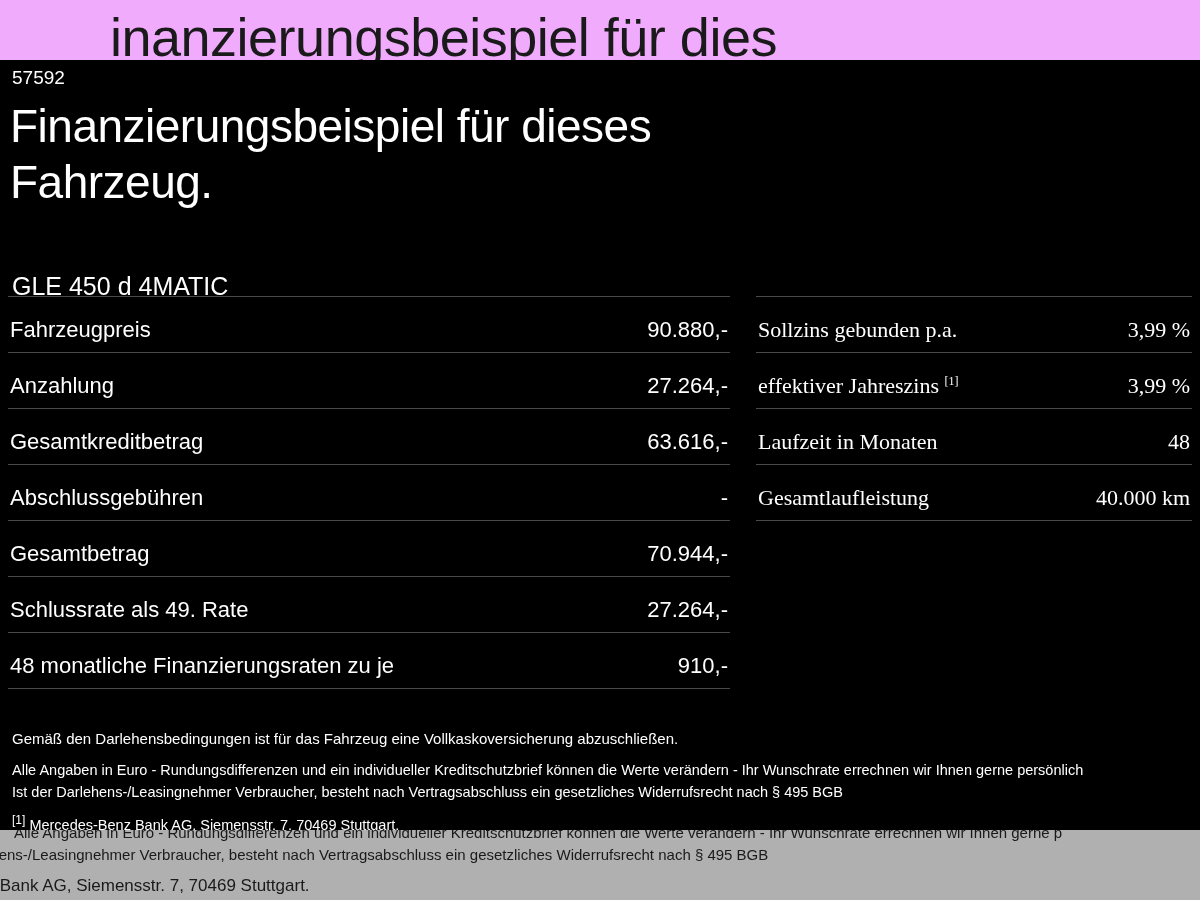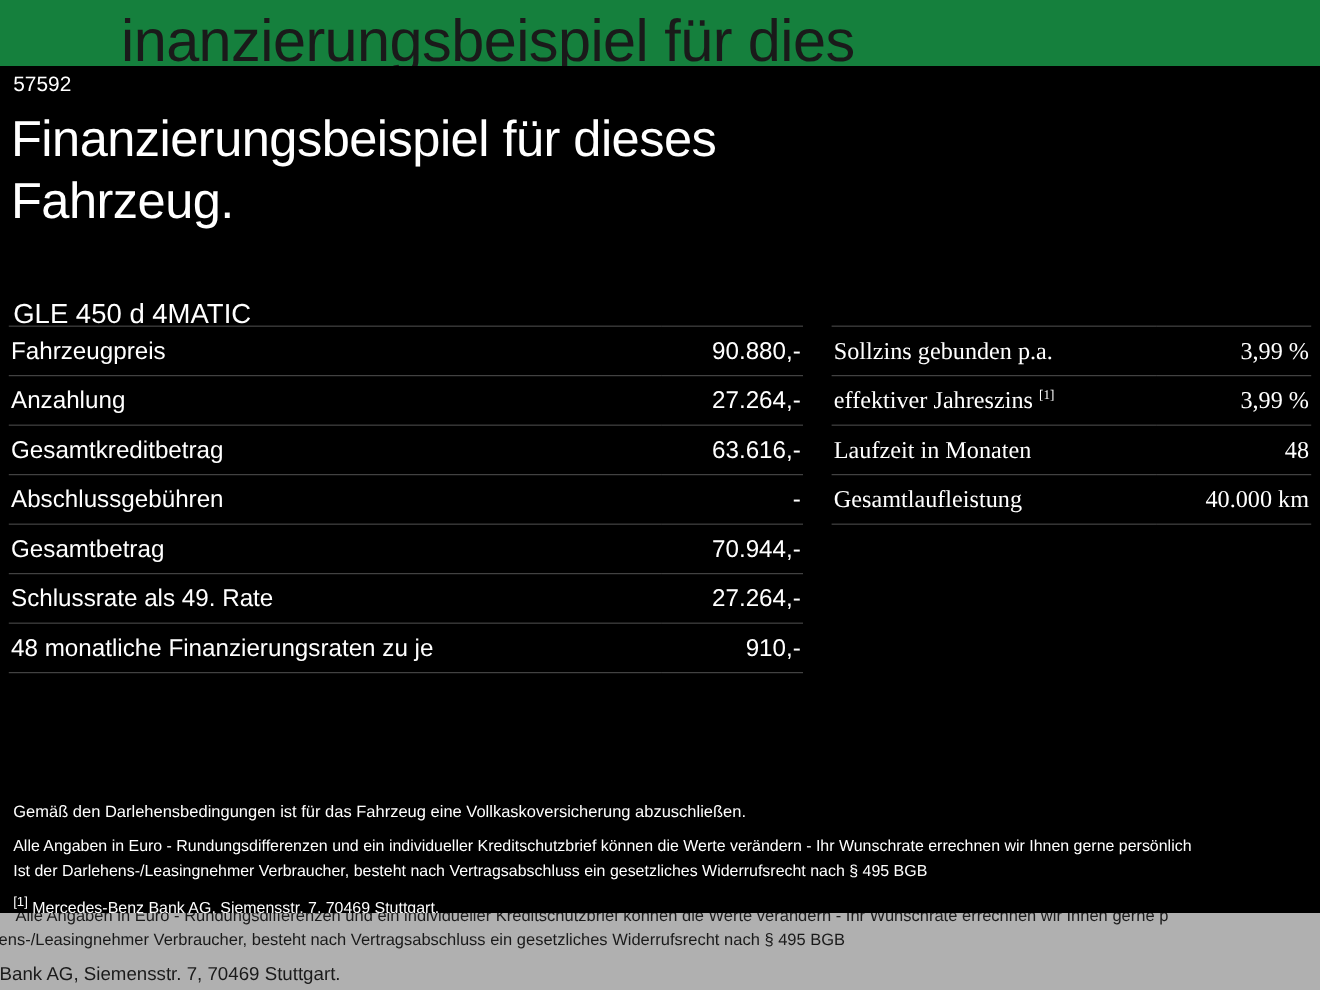--- a/index.html
+++ b/index.html
@@ -23,21 +23,21 @@
     background: #b0b0b0;
     overflow: hidden;
   }
   
   .ghost-top {
     position: absolute;
     left: 0;
     top: 0;
     width: 1200px;
     height: 60px;
-    background: #15803d;
+    background: #f0abfc;
   }
   .ghost-title {
     position: absolute;
     left: 110px;
     top: 6px;
     font-size: 54px;
     color: #1a1a1a;
     white-space: nowrap;
     letter-spacing: -0.5px;
   }
@@ -105,21 +105,21 @@
     width: 722px;
   }
   table.fin.right {
     left: 756px;
     top: 236px;
     width: 436px;
     font-family: Liberation Serif, serif;
   }
   table.fin td {
     border-top: 1px solid #4a4a4a;
-    padding: 9px 2px 9px 2px;
+    padding: 20px 2px 9px 2px;
     vertical-align: middle;
     white-space: nowrap;
   }
   table.fin tr:last-child td {
     border-bottom: 1px solid #4a4a4a;
   }
   table.fin td.val {
     text-align: right;
   }
   table.fin tr.bold td {

